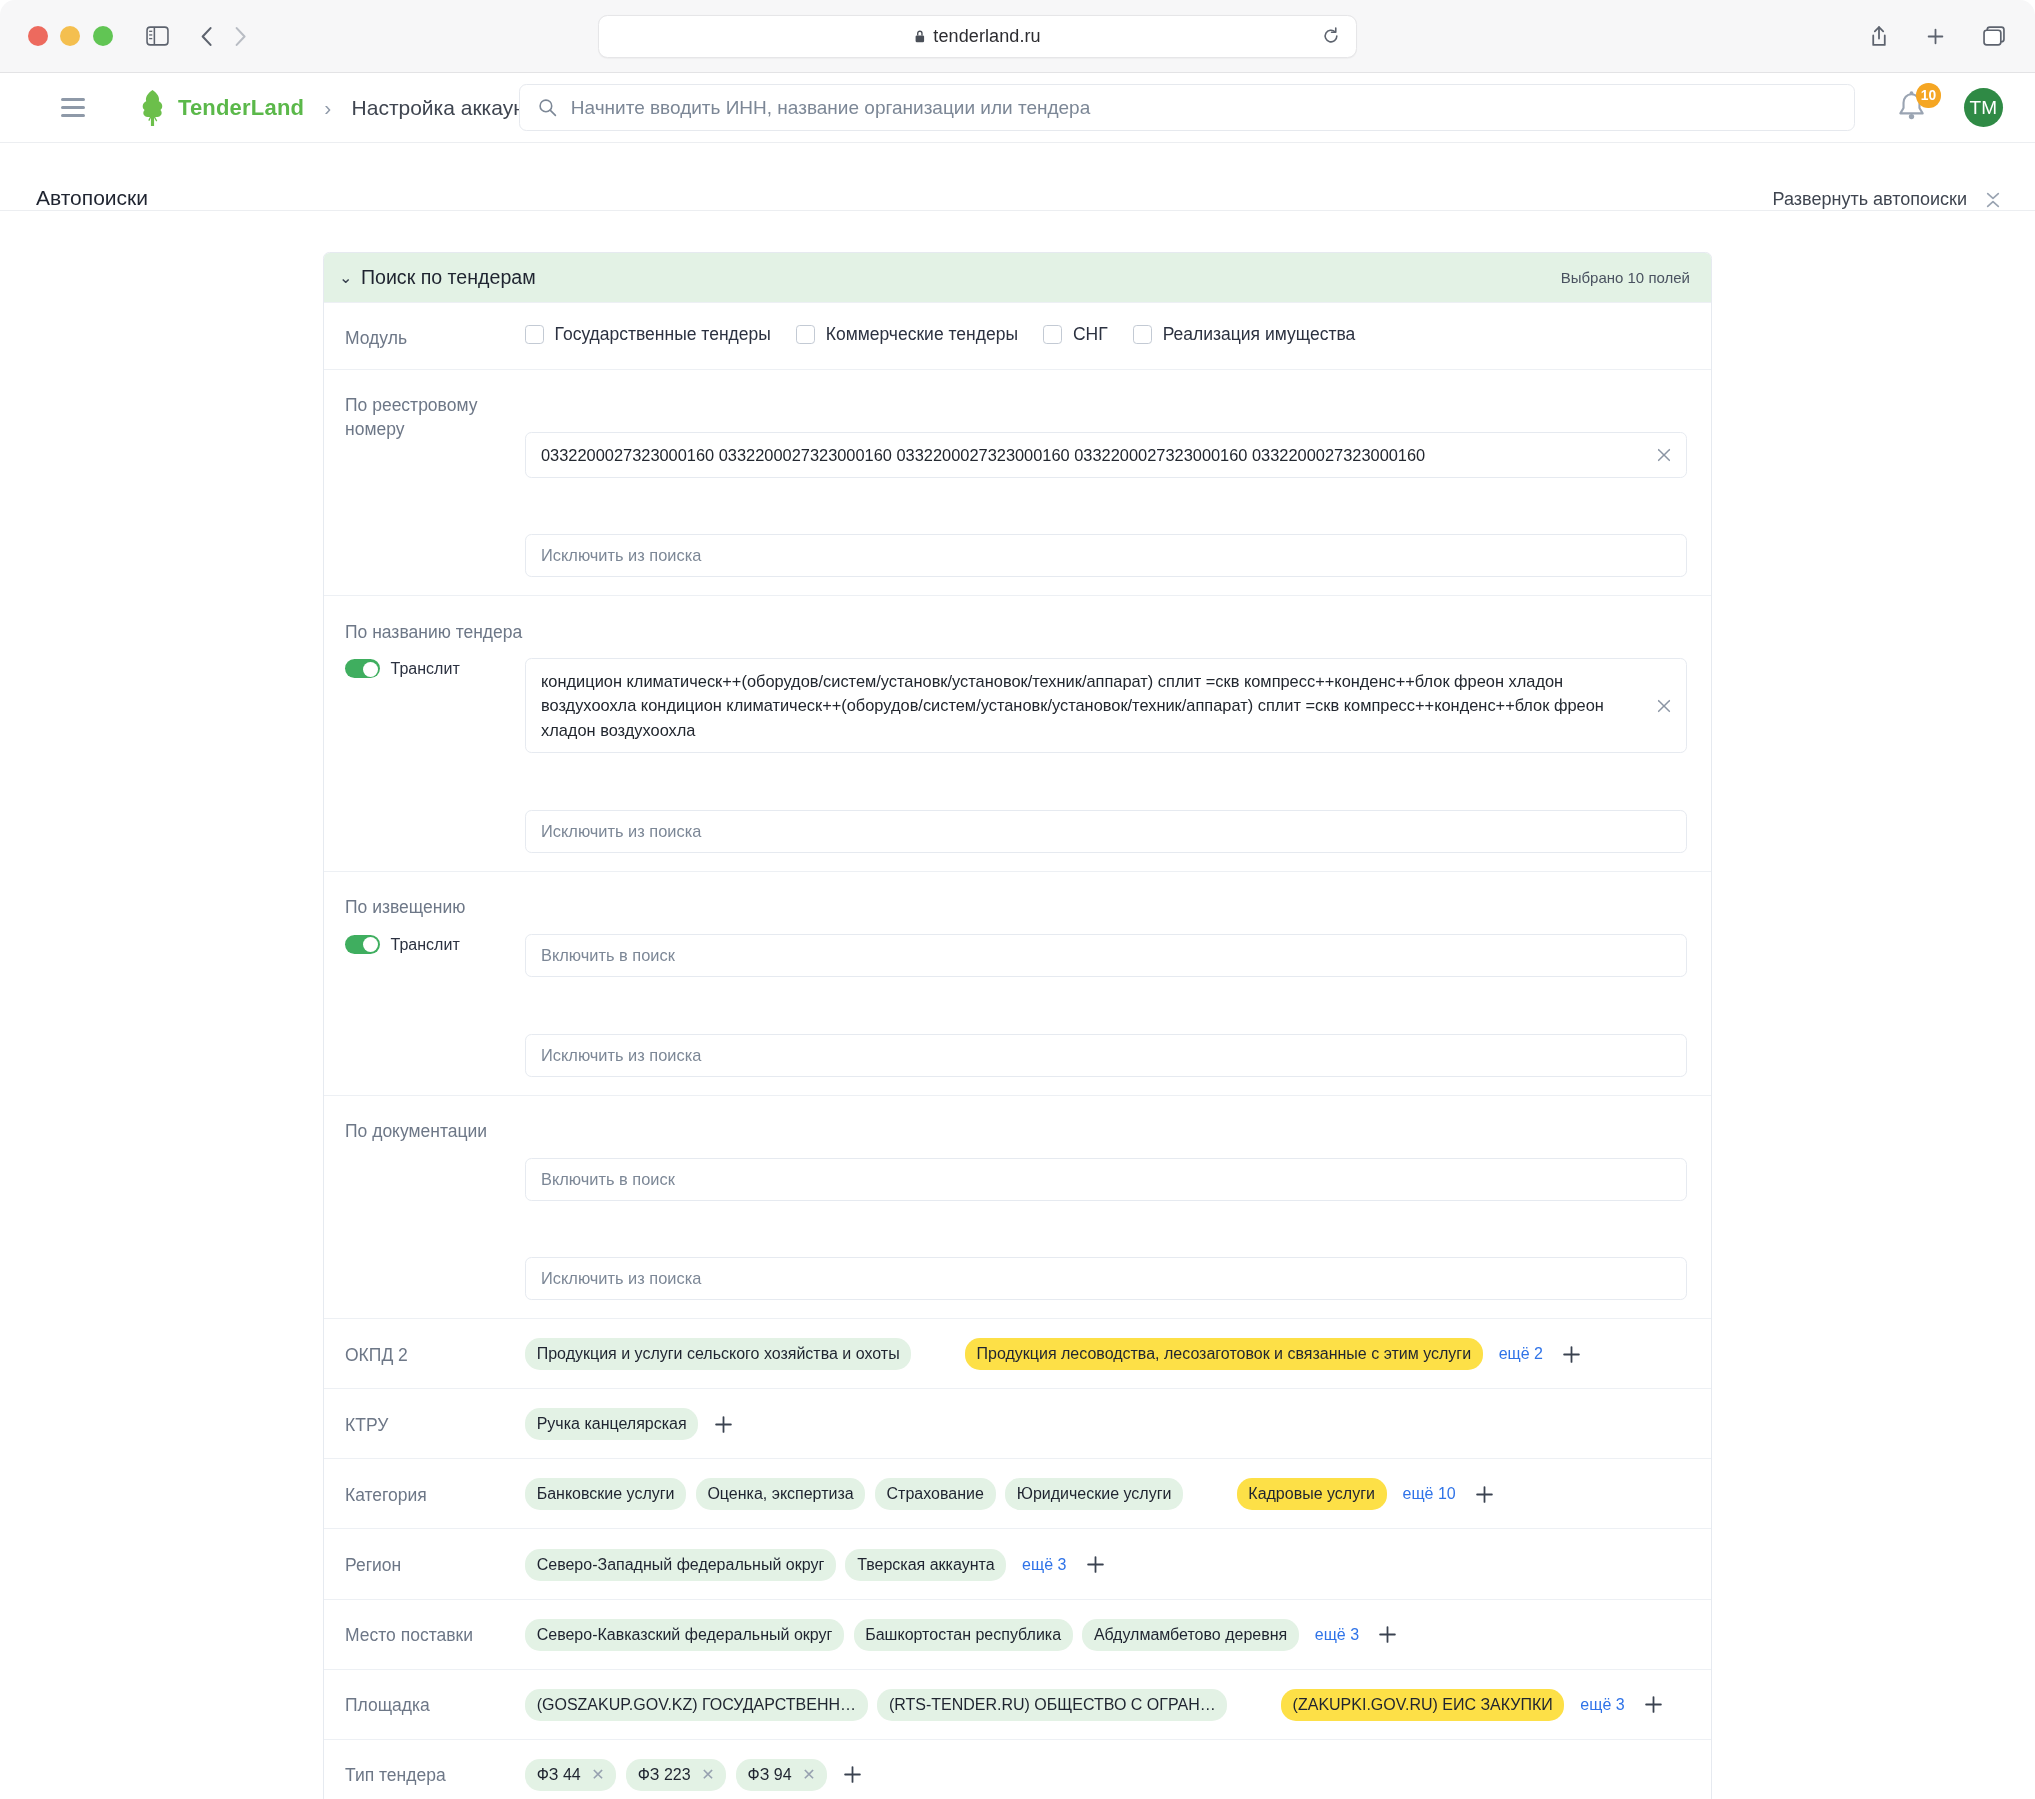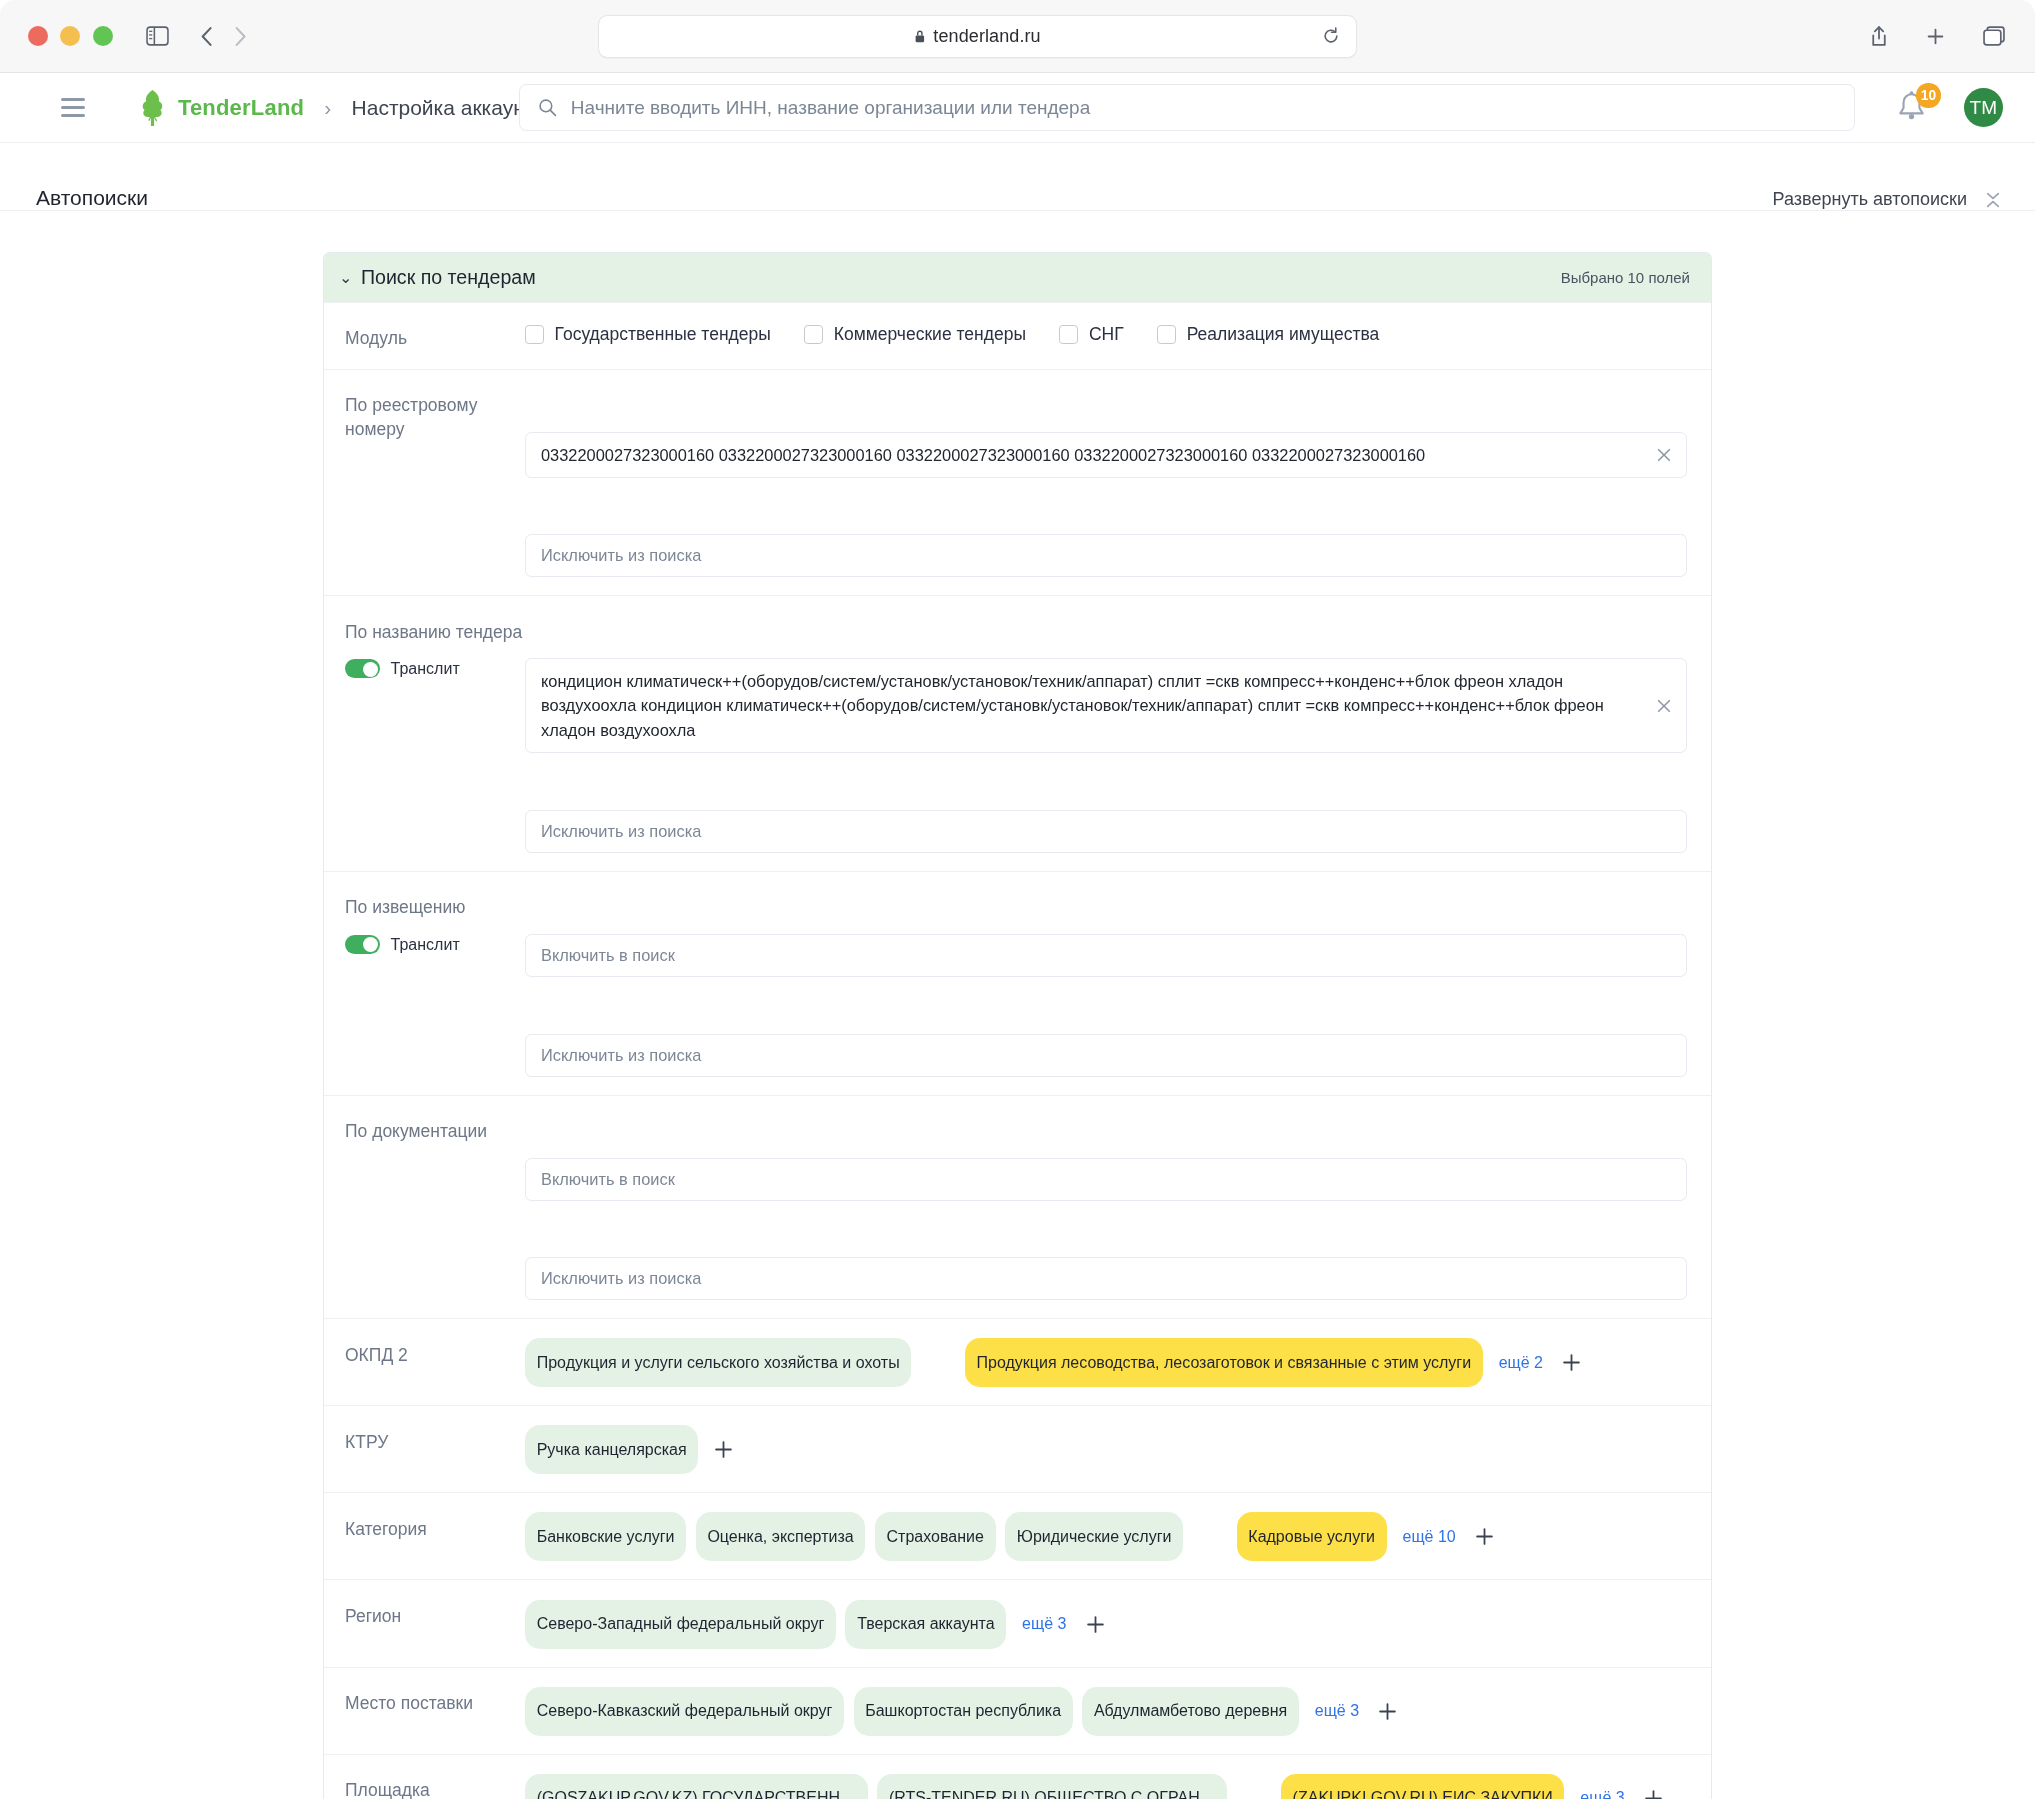--- a/index.html
+++ b/index.html
@@ -128,21 +128,21 @@
   }
   .row:first-of-type { border-top: none; }
   .row-label {
     width: 180px; flex: 0 0 180px;
     font-size: 17.5px; color: #6d7787;
     line-height: 1.35; padding-top: 6.4px;
   }
   .row-body { flex: 1; display: flex; flex-direction: column; gap: 12.7px; }
 
   
-  .chk-line { display: flex; align-items: center; gap: 8px; padding-top: 3.2px; }
+  .chk-line { display: flex; align-items: center; gap: 0; padding-top: 3.2px; }
   .chk-item { display: flex; align-items: center; gap: 10.6px; margin-right: 25.4px; }
   .chk-box { width: 19px; height: 19px; border: 1.1px solid #c3cad4; border-radius: 3.7px; background: #fff; }
   .chk-label { font-size: 17.5px; color: #2b3140; }
 
   
   .inp {
     width: 100%;
     min-height: 43px;
     border: 1.1px solid #e6eaf0; border-radius: 6.4px;
     display: flex; align-items: center;
@@ -160,21 +160,21 @@
   .toggle {
     width: 35px; height: 19px; border-radius: 9.5px; background: #3fae5f;
     position: relative; flex: 0 0 35px;
   }
   .toggle .knob { position: absolute; top: 2.1px; left: 18px; width: 15px; height: 15px; border-radius: 50%; background: #fff; }
   .toggle-label { font-size: 16px; color: #2b3140; }
 
   
   .tag-line { display: flex; align-items: center; flex-wrap: wrap; gap: 9.5px; padding-top: 1.1px; }
   .tag {
-    height: 49px; display: flex; align-items: center;
+    height: 32px; display: flex; align-items: center;
     padding: 0 11.7px; border-radius: 15px;
     font-size: 16px; color: #1f2430; white-space: nowrap;
   }
   .tag.green { background: #e3f2e5; }
   .tag.pink { background: #fde047; margin-left: 44px; }
   .tag .x { margin-left: 10.6px; color: #97a1b0; font-size: 16px; }
   .more-link { font-size: 16px; color: #2f73e8; margin-left: 6.4px; margin-right: 3.2px; }
   .plus-btn { margin-left: 6.4px; display: flex; align-items: center; justify-content: center; }
 
   svg { display: block; }

